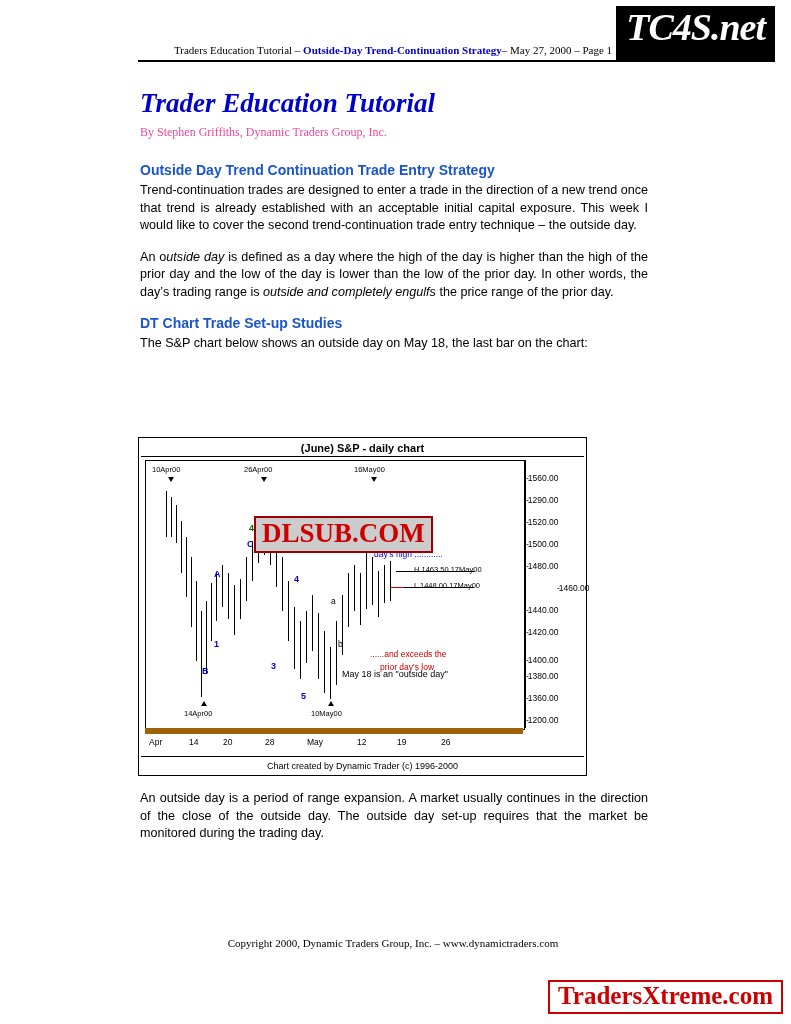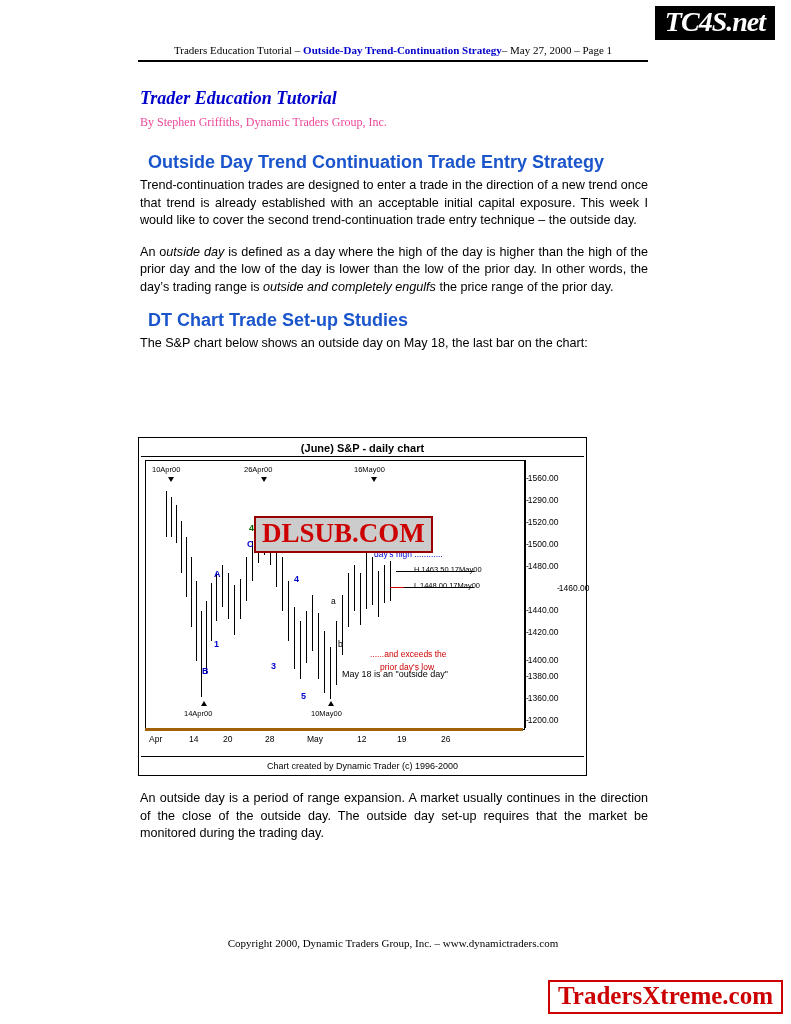--- a/index.html
+++ b/index.html
@@ -19,26 +19,26 @@
     width: 791px;
     height: 1024px;
   }
 
   
   .tc4s {
     position: absolute;
     top: 6px;
     right: 16px;
     font-family: "Liberation Serif", serif;
-    font-size: 28px;
+    font-size: 38px;
     font-weight: bold;
     font-style: italic;
     color: #ffffff;
     background: #000000;
-    padding: 2px 10px 4px 10px;
+    padding: 2px 10px 16px 10px;
     letter-spacing: -1px;
     line-height: 1.0;
   }
 
   
   .header {
     position: absolute;
     top: 44px;
     left: 138px;
     width: 510px;
@@ -65,34 +65,34 @@
     position: absolute;
     left: 140px;
     top: 88px;
     width: 508px;
   }
   h1.title {
     margin: 0 0 6px 0;
     font-family: "Liberation Serif", serif;
     font-style: italic;
     font-weight: bold;
-    font-size: 18px;
+    font-size: 27px;
     color: #0000cc;
     letter-spacing: 0px;
   }
   .byline {
     font-family: "Liberation Serif", serif;
     font-size: 12px;
     color: #ec4899;
     margin: 0 0 22px 0;
   }
   h2.section {
-    margin: 0 0 4px 8px;
+    margin: 0 0 4px 0;
     font-family: "Liberation Sans", sans-serif;
-    font-size: 18px;
+    font-size: 14px;
     font-weight: bold;
     color: #1a55cc;
   }
   p.body {
     margin: 0 0 14px 0;
     font-family: "Liberation Sans", sans-serif;
     font-size: 12.6px;
     line-height: 17.5px;
     color: #000000;
     text-align: justify;
@@ -154,21 +154,21 @@
     color: #000000;
     white-space: nowrap;
   }
   .ytick .dash { letter-spacing: -1px; }
   .xaxis {
     position: absolute;
     left: 4px;
     top: 268px;
     width: 378px;
     height: 18px;
-    border-top: 3px solid #a16207;
+    border-top: 6px solid #a16207;
   }
   .xtick {
     position: absolute;
     top: 3px;
     font-size: 8.5px;
     color: #000000;
     white-space: nowrap;
   }
   .fig-credit {
     position: absolute;

